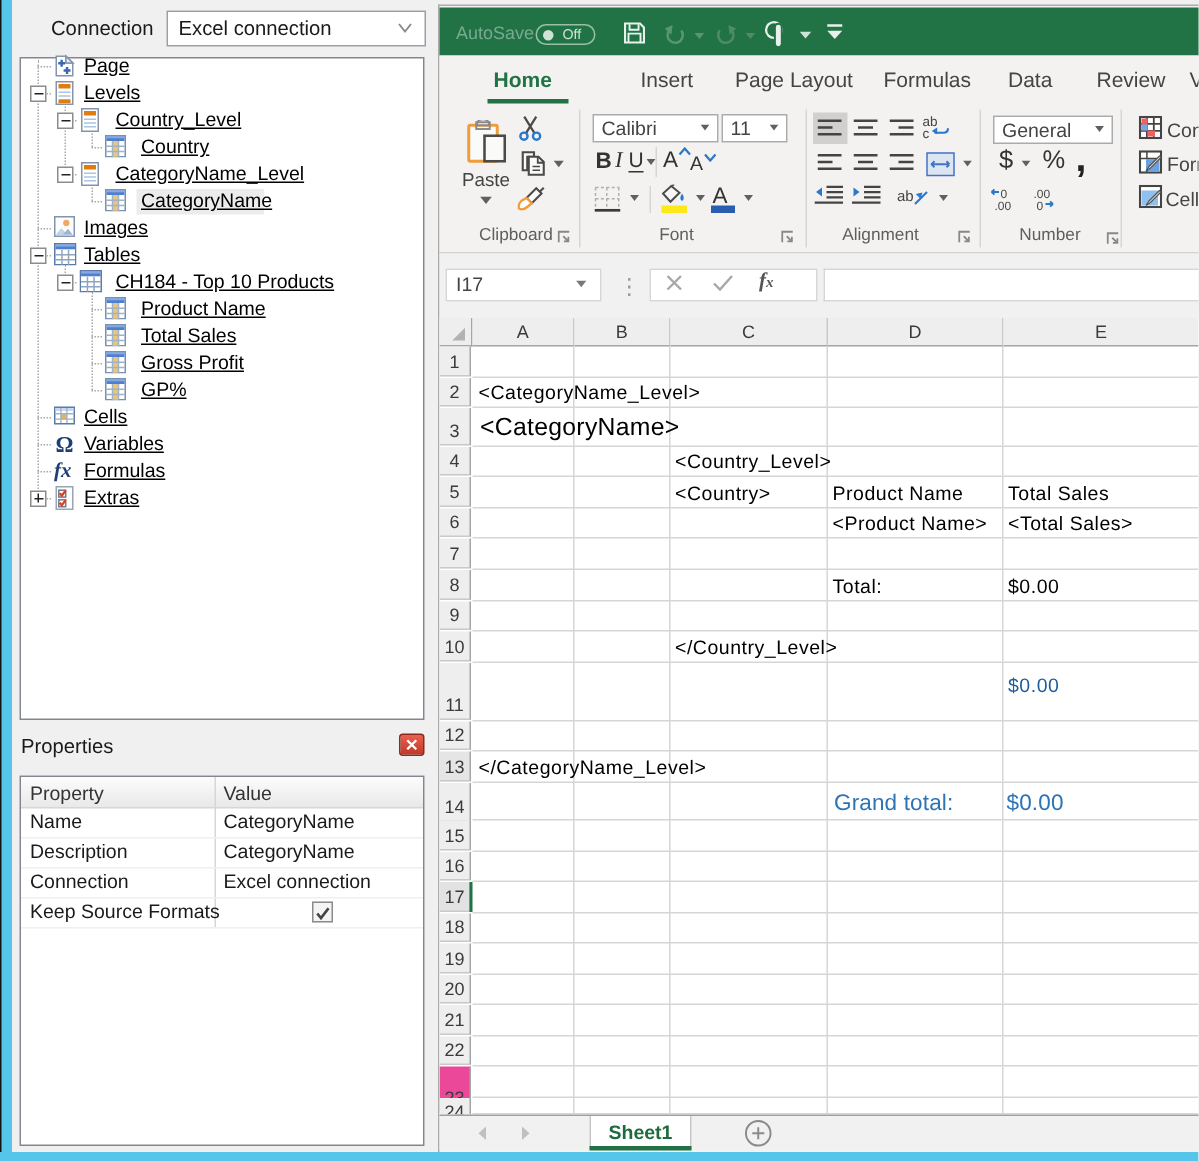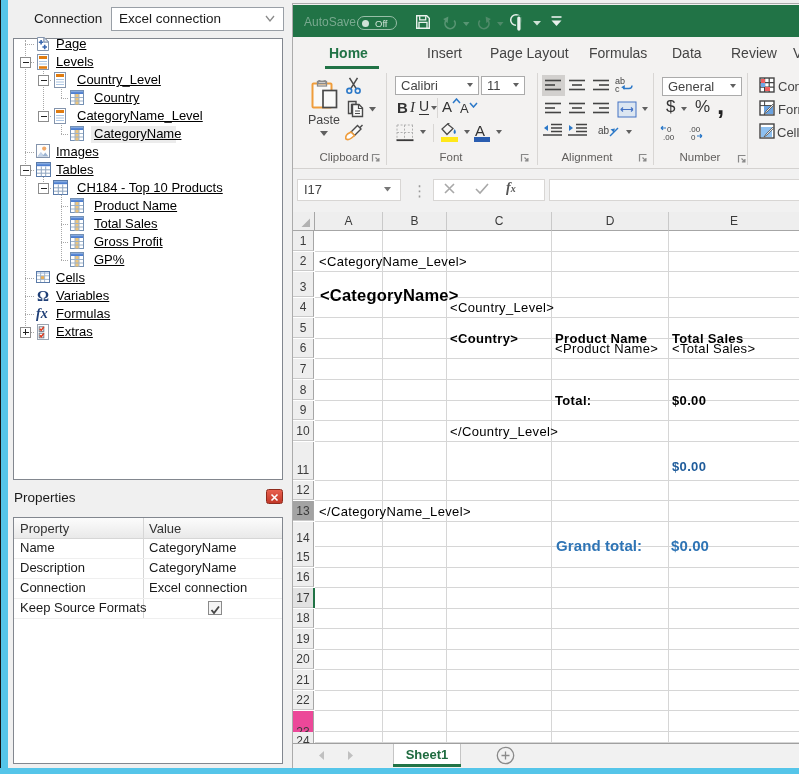--- a/index.html
+++ b/index.html
@@ -37,21 +37,21 @@
   .glabel{font-size:11.5px;color:#605e5c;text-align:center;}
   #ribbonline{left:0;top:164px;width:507px;height:1px;background:#d4d2d0;}
   #fbar{left:0;top:165px;width:507px;height:43px;background:#f1f1f1;}
   .wbox{position:absolute;background:#fff;border:1px solid #d8d6d4;}
   #sheet{left:0;top:208px;width:507px;height:531px;background:#fff;overflow:hidden;}
   .colhdr{position:absolute;top:0;height:18px;background:#eeeeee;border-right:1px solid #c9c9c9;border-bottom:1px solid #a6a6a6;font-size:12px;color:#3b3b3b;text-align:center;line-height:18px;}
   .rowhdr{position:absolute;left:0;width:21px;border-bottom:1px solid #c9c9c9;border-right:1px solid #a6a6a6;font-size:12px;color:#3b3b3b;display:flex;align-items:flex-end;justify-content:center;padding-bottom:2px;box-sizing:border-box;}
   .gl-v{position:absolute;top:19px;width:1px;background:#d6d6d6;}
   .gl-h{position:absolute;left:22px;height:1px;background:#d6d6d6;}
   .cell{position:absolute;font-size:13px;letter-spacing:0.35px;color:#000;white-space:nowrap;display:flex;align-items:flex-end;padding-bottom:2px;box-sizing:border-box;}
-  .cell.b{font-weight:bold;margin-top:10px;}
+  .cell.b{font-weight:normal;}
   .blue{color:#1f5c9b;}
   .blue2{color:#2e74b5;}
   #tabbar{left:0;top:739px;width:507px;height:23px;background:#f1f1f1;border-top:1px solid #a0a0a0;}
 </style>
 </head>
 <body>
 <div class="abs" id="connlabel">Connection</div>
 <div class="abs" id="conndd">
     <span class="txt">Excel connection</span>
   <svg style="position:absolute;right:8px;top:7px" width="10" height="8">
@@ -569,21 +569,21 @@
 <div class="rowhdr" style="top:167.5px;height:20px;background:#eeeeee;">8</div>
 <div class="gl-h" style="top:187.5px;width:484px"></div>
 <div class="rowhdr" style="top:188.5px;height:19.5px;background:#eeeeee;">9</div>
 <div class="gl-h" style="top:208px;width:484px"></div>
 <div class="rowhdr" style="top:209px;height:19.5px;background:#eeeeee;">10</div>
 <div class="gl-h" style="top:228.5px;width:484px"></div>
 <div class="rowhdr" style="top:229.5px;height:38px;background:#eeeeee;">11</div>
 <div class="gl-h" style="top:267.5px;width:484px"></div>
 <div class="rowhdr" style="top:268.5px;height:19.5px;background:#eeeeee;">12</div>
 <div class="gl-h" style="top:288px;width:484px"></div>
-<div class="rowhdr" style="top:289px;height:19.5px;background:#a3a3a3;">13</div>
+<div class="rowhdr" style="top:289px;height:19.5px;background:#e5e5e5;">13</div>
 <div class="gl-h" style="top:308.5px;width:484px"></div>
 <div class="rowhdr" style="top:309.5px;height:26px;background:#eeeeee;">14</div>
 <div class="gl-h" style="top:334px;width:484px"></div>
 <div class="rowhdr" style="top:335px;height:19.5px;background:#eeeeee;">15</div>
 <div class="gl-h" style="top:354.5px;width:484px"></div>
 <div class="rowhdr" style="top:355.5px;height:19.5px;background:#eeeeee;">16</div>
 <div class="gl-h" style="top:375px;width:484px"></div>
 <div class="rowhdr" style="top:376px;height:19.5px;background:#e2e2e2;">17</div>
 <div class="abs" style="left:19.5px;top:376px;width:2.5px;height:19.5px;background:#217346"></div>
 <div class="gl-h" style="top:395.5px;width:484px"></div>

